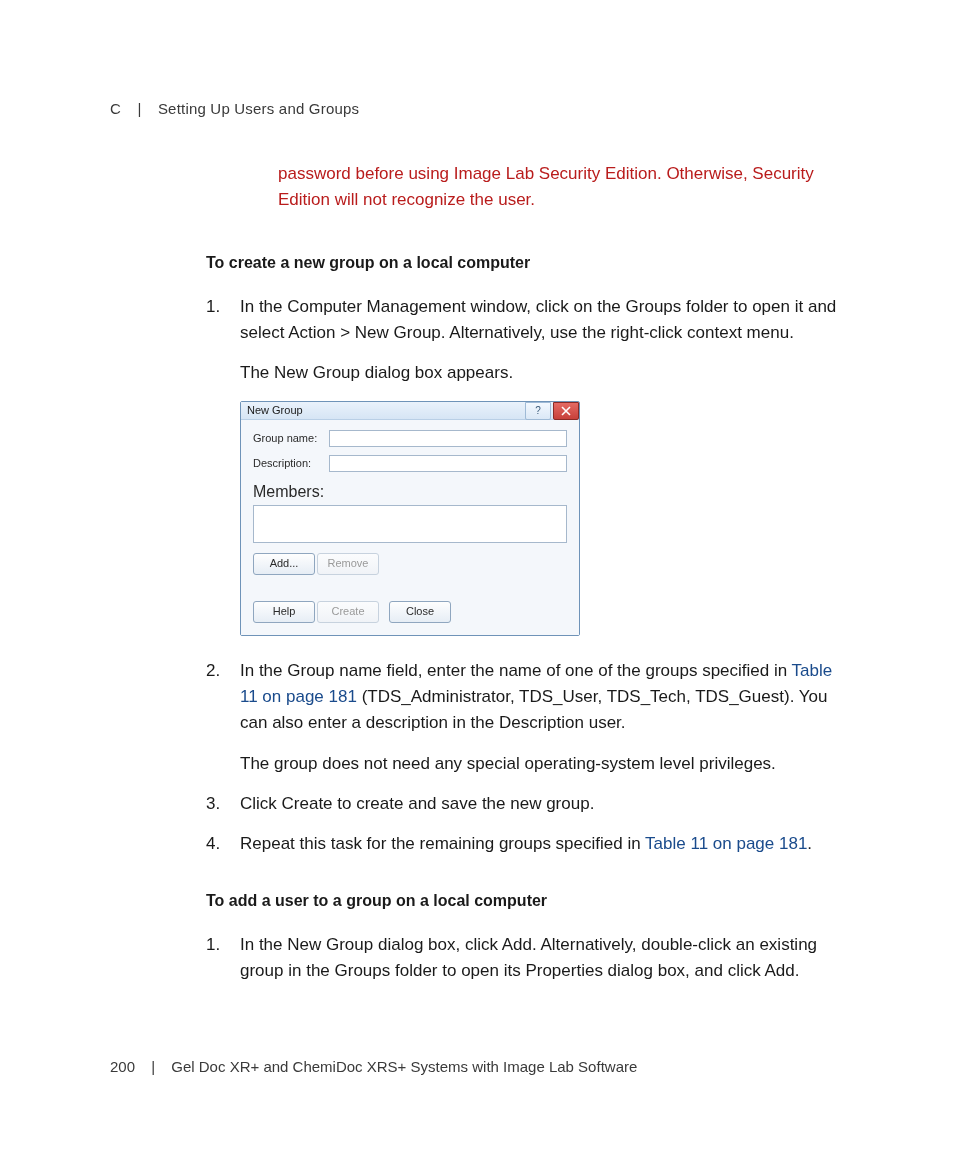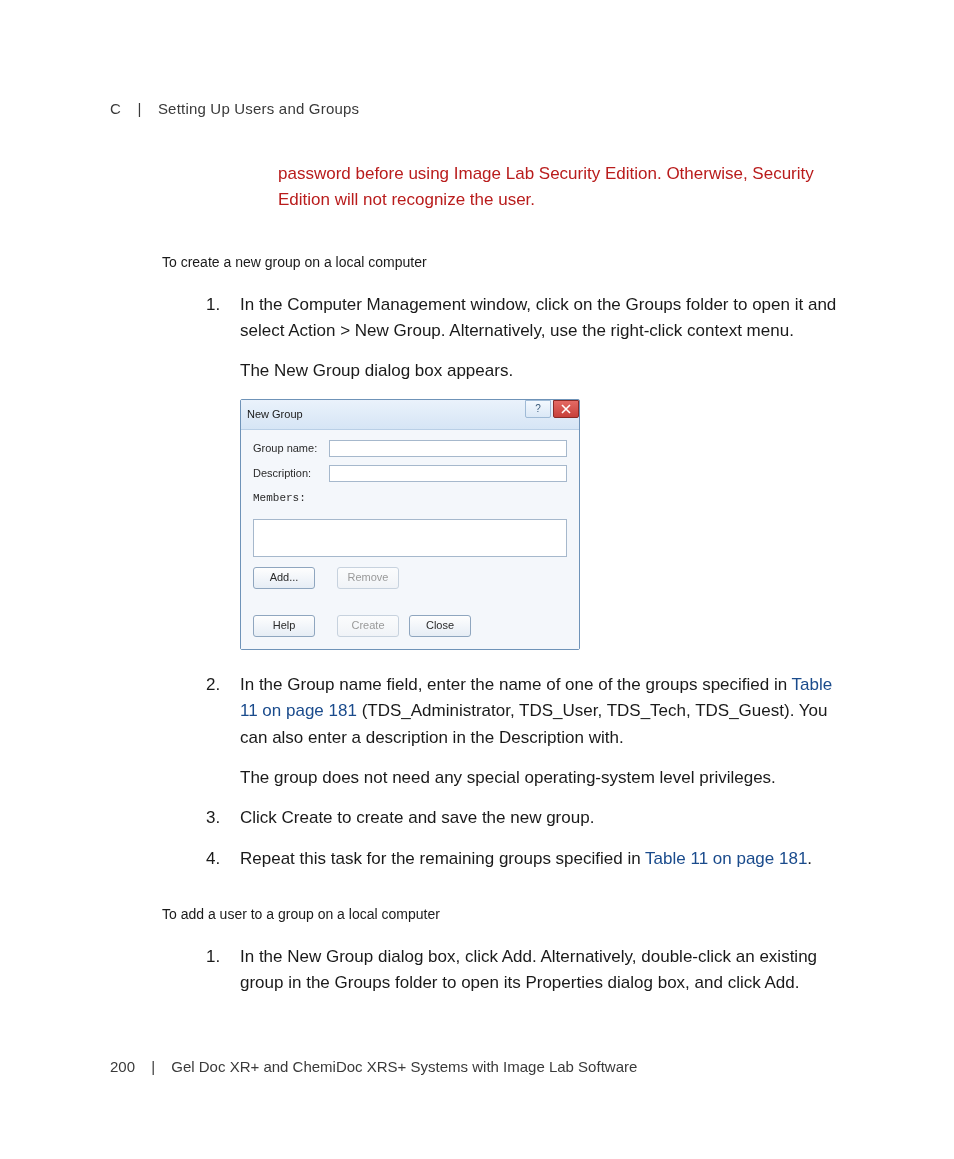--- a/index.html
+++ b/index.html
@@ -24,23 +24,23 @@
   }
   .running-head .sep { margin: 0 12px; color:#3a3a3a; }
   .indented-para {
     margin-left: 168px;
     font-size: 17px;
     line-height: 1.55;
     margin-bottom: 40px;
     color:#b91c1c;
   }
   .sect-heading {
-    margin-left: 52px;
-    font-size: 14px;
-    font-weight: 400;
+    margin-left: 96px;
+    font-size: 16px;
+    font-weight: 700;
     margin-bottom: 22px;
     color:#1a1a1a;
   }
   ol.steps {
     margin: 0 0 34px 96px;
     padding: 0;
     list-style: none;
     counter-reset: step;
     font-size: 17px;
     line-height: 1.55;
@@ -67,25 +67,24 @@
   .dialog {
     width: 340px;
     background: linear-gradient(#f6f9fd,#eef3fa);
     border: 1px solid #6f93b8;
     border-radius: 2px;
     font-family: "Segoe UI", Tahoma, Arial, sans-serif;
     font-size: 11px;
     color:#2a2a2a;
   }
   .titlebar {
-    height: 30px;
+    height: 18px;
     background: linear-gradient(#eaf2fb,#d6e5f5);
     border-bottom: 1px solid #b9cfe6;
     display: flex;
-    align-items: center;
     padding: 0 0 0 6px;
     position: relative;
   }
   .titlebar .title { font-size: 11px; color:#1a1a1a; }
   .titlebar .btns {
     position: absolute;
     right: 0;
     top: 0;
     height: 100%;
     display: flex;
@@ -127,29 +126,29 @@
     color:#2a2a2a;
   }
   .tf {
     flex:1;
     height:17px;
     border:1px solid #a6b8cc;
     background:#fff;
     padding:0 3px;
     font-size:11px;
   }
-  .members-lbl { font-size:11px; margin-bottom:12px; display:block;font-family:Liberation Mono, monospace;}
+  .members-lbl { font-size:16px; margin-bottom:0; display:block;}
   .members-box {
     width:100%;
     height:38px;
     border:1px solid #a6b8cc;
     background:#fff;
     margin-bottom:10px;
   }
-  .btn-row { display:flex; gap:22px; }
+  .btn-row { display:flex; gap:2px; }
   .btn-row.split { justify-content:flex-start; }
   .wbtn {
     min-width:62px;
     height:22px;
     border:1px solid #8fa6bf;
     background:linear-gradient(#fefefe,#e6edf5);
     border-radius:3px;
     font-size:11px;
     color:#2a2a2a;
     display:inline-flex; align-items:center; justify-content:center;
@@ -225,21 +224,21 @@
                 <div class="wbtn">Close</div>
               </div>
             </div>
           </div>
         </div>
       </div>
     </li>
 
     <li>
       <p>
-        <span>In the Group name field, enter the name of one of the groups specified in </span><span class="link">Table 11 on page 181</span><span> (TDS_Administrator, TDS_User, TDS_Tech, TDS_Guest). You can also enter a description in the Description with.</span>
+        <span>In the Group name field, enter the name of one of the groups specified in </span><span class="link">Table 11 on page 181</span><span> (TDS_Administrator, TDS_User, TDS_Tech, TDS_Guest). You can also enter a description in the Description user.</span>
       </p>
       <p>The group does not need any special operating-system level privileges.</p>
     </li>
 
     <li>
       <p>Click Create to create and save the new group.</p>
     </li>
 
     <li>
       <p>

